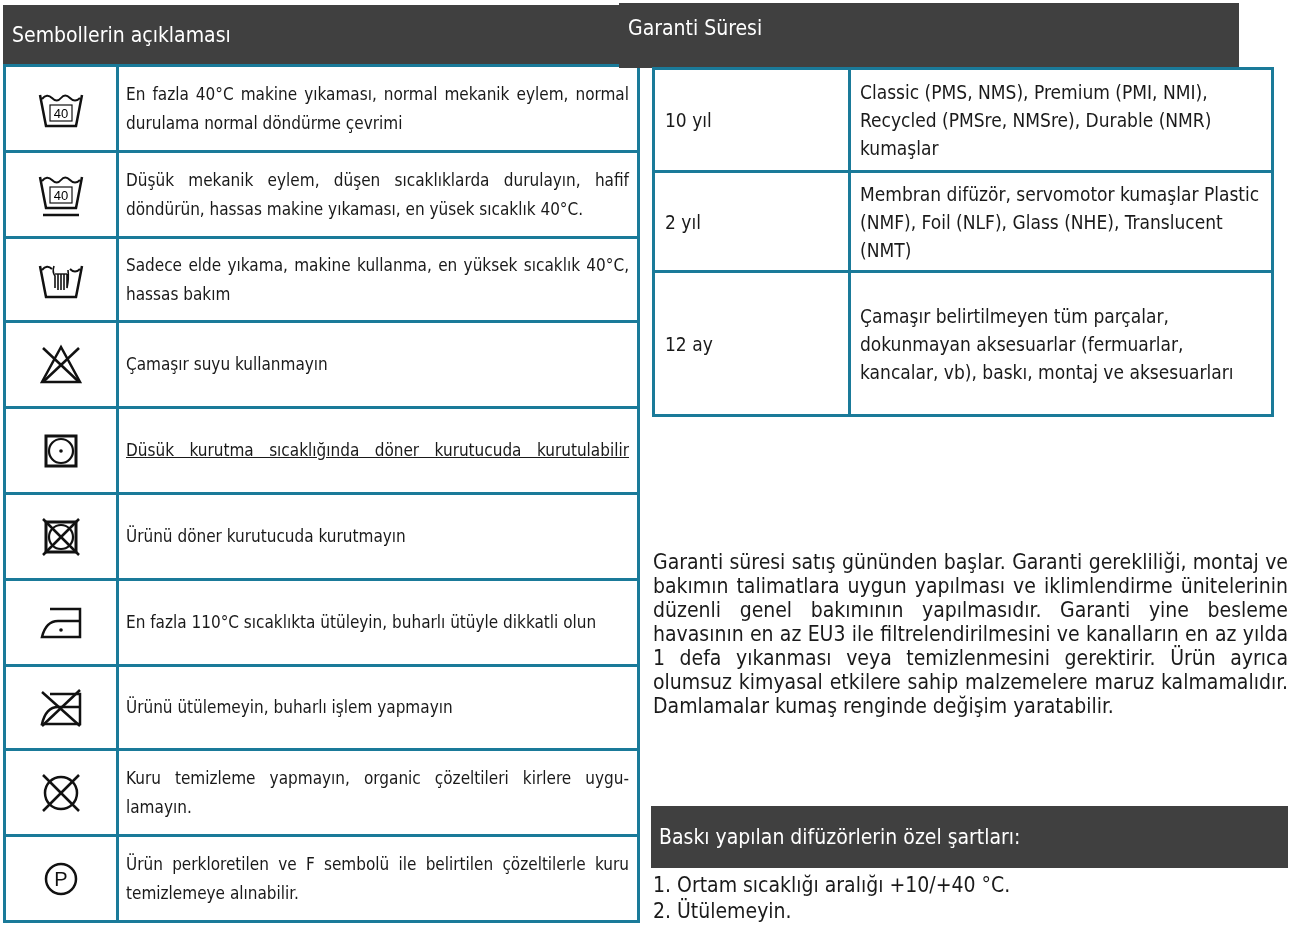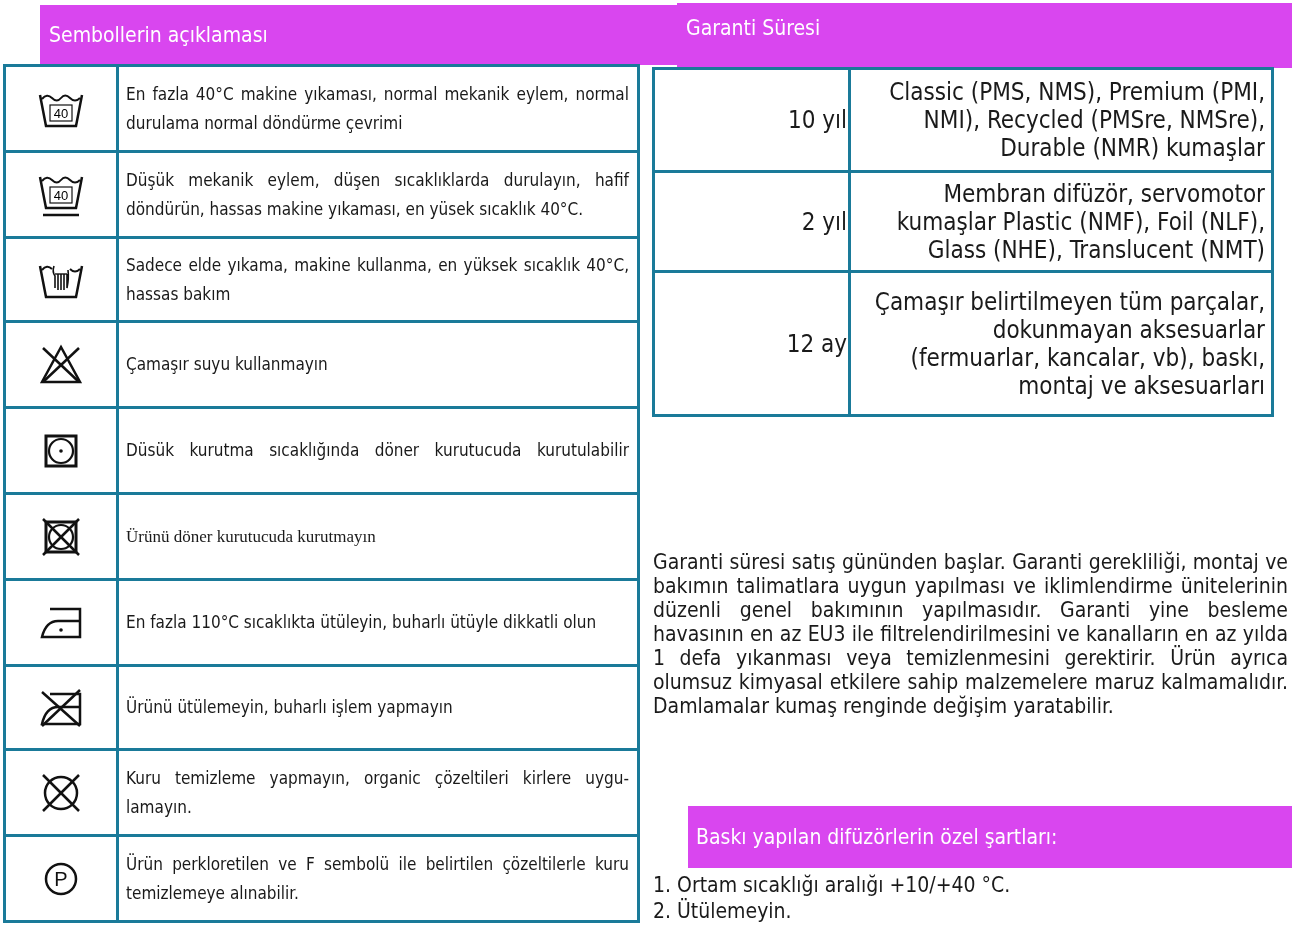--- a/index.html
+++ b/index.html
@@ -1,24 +1,24 @@
 <!DOCTYPE html>
 <html><head>
 <meta charset="utf-8">
 <style>
   html, body { margin: 0; padding: 0; background: #ffffff; }
   body { width: 1292px; height: 935px; position: relative; overflow: hidden;
          font-family: "DejaVu Sans Condensed", "Liberation Sans Narrow", "Liberation Sans", sans-serif; color: #1a1a1a; }
-  .hdr { position: absolute; background: #d946ef; color: #fff; font-size: 21px; display: flex; align-items: center; box-sizing: border-box; padding-left: 9px; margin-left: 37px; }
+  .hdr { position: absolute; background: #404040; color: #fff; font-size: 21px; display: flex; align-items: center; box-sizing: border-box; padding-left: 9px; }
   table { border-collapse: collapse; position: absolute; table-layout: fixed; }
   td { border: 3px solid #1a7a99; vertical-align: middle; font-size: 17px; line-height: 29px; box-sizing: border-box; }
   #sym-table td.icon { width: 113px; text-align: center; }
   #sym-table td.desc { padding: 0 8px 0 7px; text-align: justify; text-align-last: left; }
-  #sym-table td.desc.just-full { text-align-last: justify; }
-  #war-table td { font-size: 24px; line-height: 28px; text-align: right; }
+  #sym-table td.desc.just-full { text-align-last: justify; text-decoration: underline; }
+  #war-table td { font-size: 19px; line-height: 28px; }
   #war-table td.period { width: 196px; padding-left: 10px; }
   #war-table td.items { padding-left: 9px; padding-right: 6px; }
   .para { position: absolute; left: 653px; top: 550px; width: 635px; font-size: 21px; line-height: 24px; text-align: justify; }
   .list { position: absolute; left: 653px; top: 872px; font-size: 21px; line-height: 26px; }
   .list div { white-space: nowrap; }
   svg { display: block; margin: 0 auto; }
 </style>
 </head>
 <body>
 
@@ -76,21 +76,21 @@
   <tr style="height:86px;">
     <td class="icon">
       <svg width="34" height="34" viewBox="0 0 34 34">
         <rect x="2" y="2" width="30" height="30" fill="none" stroke="#111" stroke-width="3"></rect>
         <circle cx="17" cy="17" r="12" fill="none" stroke="#111" stroke-width="2.2"></circle>
         <circle cx="17" cy="17" r="1.8" fill="#111"></circle>
       </svg>
     </td>
     <td class="desc just-full">Düsük kurutma sıcaklığında döner kurutucuda kurutulabilir</td>
   </tr>
-  <tr style="height:86px;font-family:Liberation Serif, serif;">
+  <tr style="height:86px;">
     <td class="icon">
       <svg width="40" height="40" viewBox="0 0 40 40">
         <rect x="5" y="5" width="30" height="30" fill="none" stroke="#111" stroke-width="3"></rect>
         <circle cx="20" cy="20" r="12" fill="none" stroke="#111" stroke-width="2.2"></circle>
         <line x1="2" y1="2" x2="38" y2="38" stroke="#111" stroke-width="2.5"></line>
         <line x1="38" y1="2" x2="2" y2="38" stroke="#111" stroke-width="2.5"></line>
       </svg>
     </td>
     <td class="desc">Ürünü döner kurutucuda kurutmayın</td>
   </tr>
@@ -128,21 +128,21 @@
       <svg width="36" height="36" viewBox="0 0 36 36">
         <circle cx="18" cy="18" r="15" fill="none" stroke="#111" stroke-width="2.5"></circle>
         <text x="18" y="25" font-size="20" text-anchor="middle" font-family="Liberation Sans, sans-serif" fill="#111">P</text>
       </svg>
     </td>
     <td class="desc">Ürün perkloretilen ve F sembolü ile belirtilen çözeltilerle kuru temizlemeye alınabilir.</td>
   </tr>
 </tbody>
   </table>
 
-<div class="hdr" style="left:640px; top:3px; width:620px; height:65px; align-items:flex-start; padding-top:13px;">
+<div class="hdr" style="left:619px; top:3px; width:620px; height:65px; align-items:flex-start; padding-top:13px;">
   <span>Garanti Süresi</span>
 </div>
 
 <table id="war-table" style="left:652px; top:67px; width:622px;">
   <tbody>
       <tr style="height:103px;">
     <td class="period">10 yıl</td>
     <td class="items">Classic (PMS, NMS), Premium (PMI, NMI),  Recycled (PMSre, NMSre), Durable (NMR) kumaşlar</td>
   </tr>
   <tr style="height:100px;">

